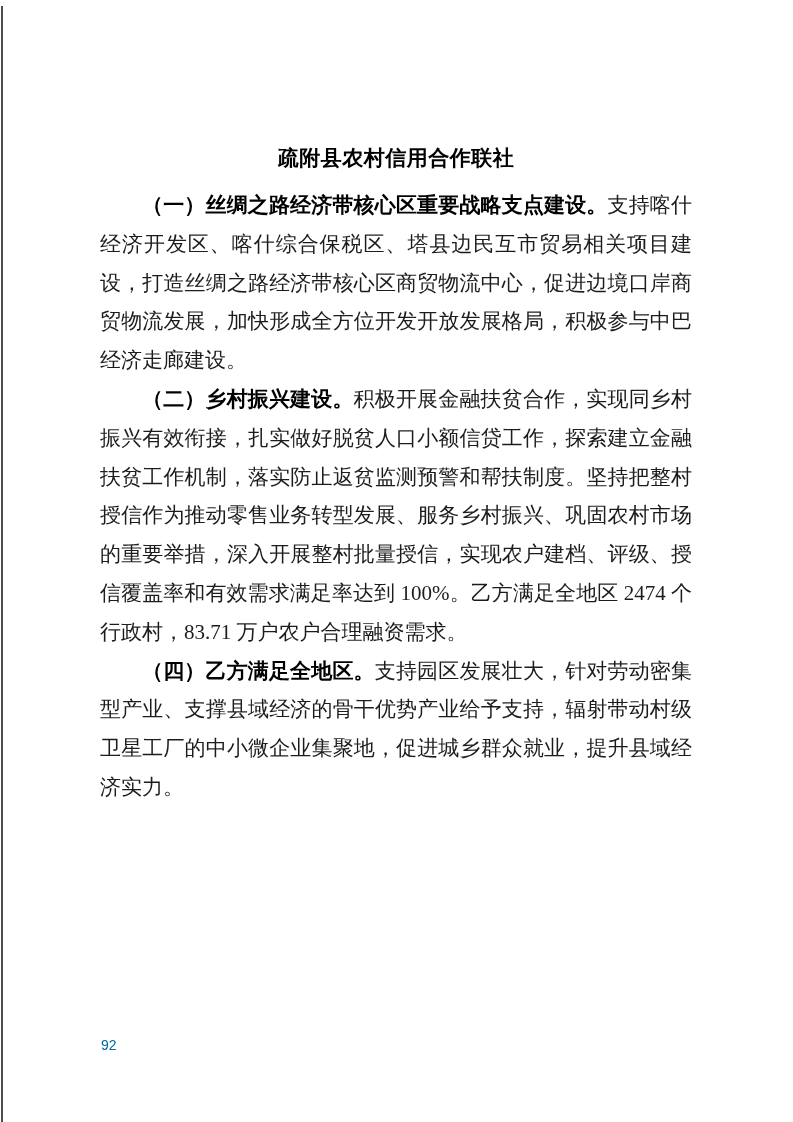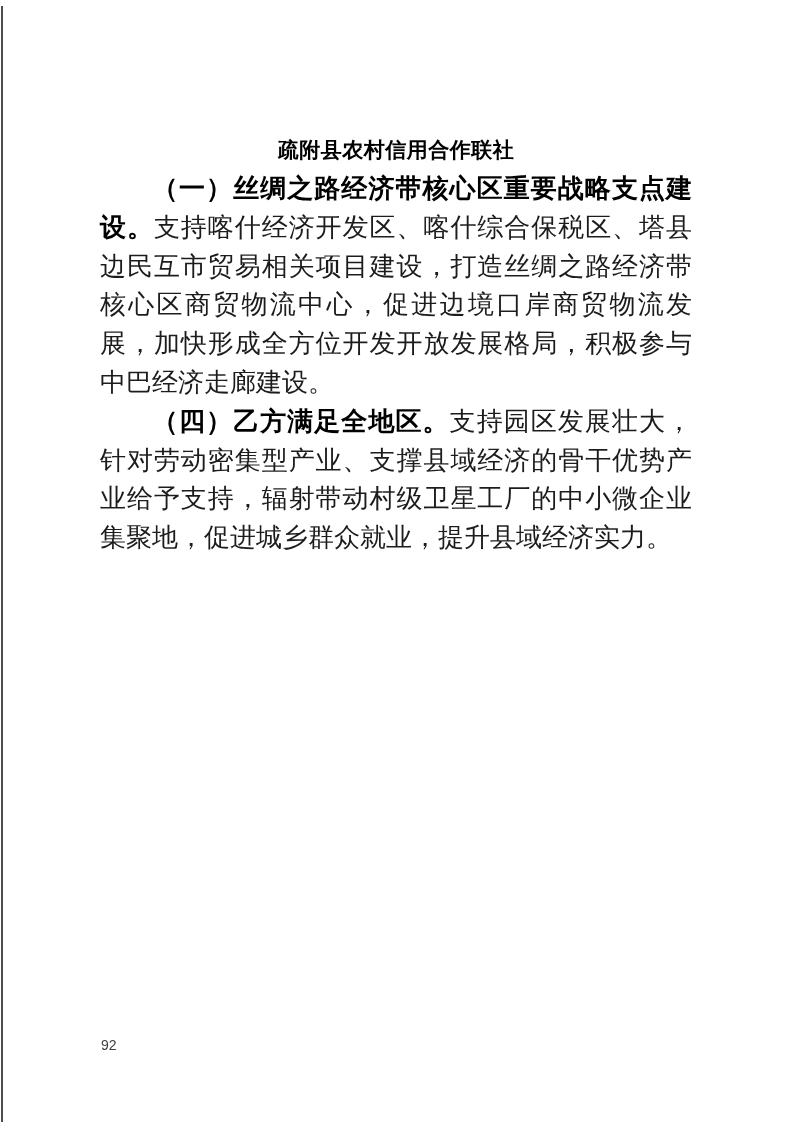--- a/index.html
+++ b/index.html
@@ -20,59 +20,60 @@
     width: 2px;
     background: #4d4d4d;
   }
   .content {
     position: absolute;
     left: 100px; top: 131px;
     width: 592px;
     color: #1a1a1a;
   }
   .doc-title, .doc-subtitle {
-    margin: 0;
+    margin: 8px;
     text-align: center;
     font-size: 21px;
     font-weight: bold;
     color: #000;
     line-height: 39px;
     letter-spacing: 0.5px;
   }
   .para {
     margin: 0;
-    font-size: 26px;
+    font-size: 21px;
     line-height: 38.8px;
     text-align: justify;
     text-justify: inter-ideograph;
     text-indent: 2em;
     color: #1c1c1c;
   }
   .para .para-heading {
     font-weight: bold;
     color: #000;
   }
   .page-number {
     position: absolute;
     left: 101px; top: 1037px;
     font-family: "Liberation Sans", "DejaVu Sans", sans-serif;
     font-size: 14px;
-    color: #404040;
+    color: #0369a1;
   }
 </style>
 </head>
 <body>
 
 <div class="page">
   <div class="scan-edge-line"></div>
 
   <div class="content">
     <h1 class="doc-title">疏附县农村信用合作联社</h1>
 
     <p class="para"><strong class="para-heading">（一）丝绸之路经济带核心区重要战略支点建设。</strong><span>支持喀什经济开发区、喀什综合保税区、塔县边民互市贸易相关项目建设，打造丝绸之路经济带核心区商贸物流中心，促进边境口岸商贸物流发展，加快形成全方位开发开放发展格局，积极参与中巴经济走廊建设。</span></p>
 
+    <p class="para"><strong class="para-heading">（二）乡村振兴建设。</strong><span>积极开展金融扶贫合作，实现同乡村振兴有效衔接，扎实做好脱贫人口小额信贷工作，探索建立金融扶贫工作机制，落实防止返贫监测预警和帮扶制度。坚持把整村授信作为推动零售业务转型发展、服务乡村振兴、巩固农村市场的重要举措，深入开展整村批量授信，实现农户建档、评级、授信覆盖率和有效需求满足率达到 100%。乙方满足全地区 2474 个行政村，83.71 万户农户合理融资需求。</span></p>
 
 
     <p class="para"><strong class="para-heading">（四）乙方满足全地区。</strong><span>支持园区发展壮大，针对劳动密集型产业、支撑县域经济的骨干优势产业给予支持，辐射带动村级卫星工厂的中小微企业集聚地，促进城乡群众就业，提升县域经济实力。</span></p>
   </div>
 
   <div class="page-number">92</div>
 </div>
 
 </body></html>

